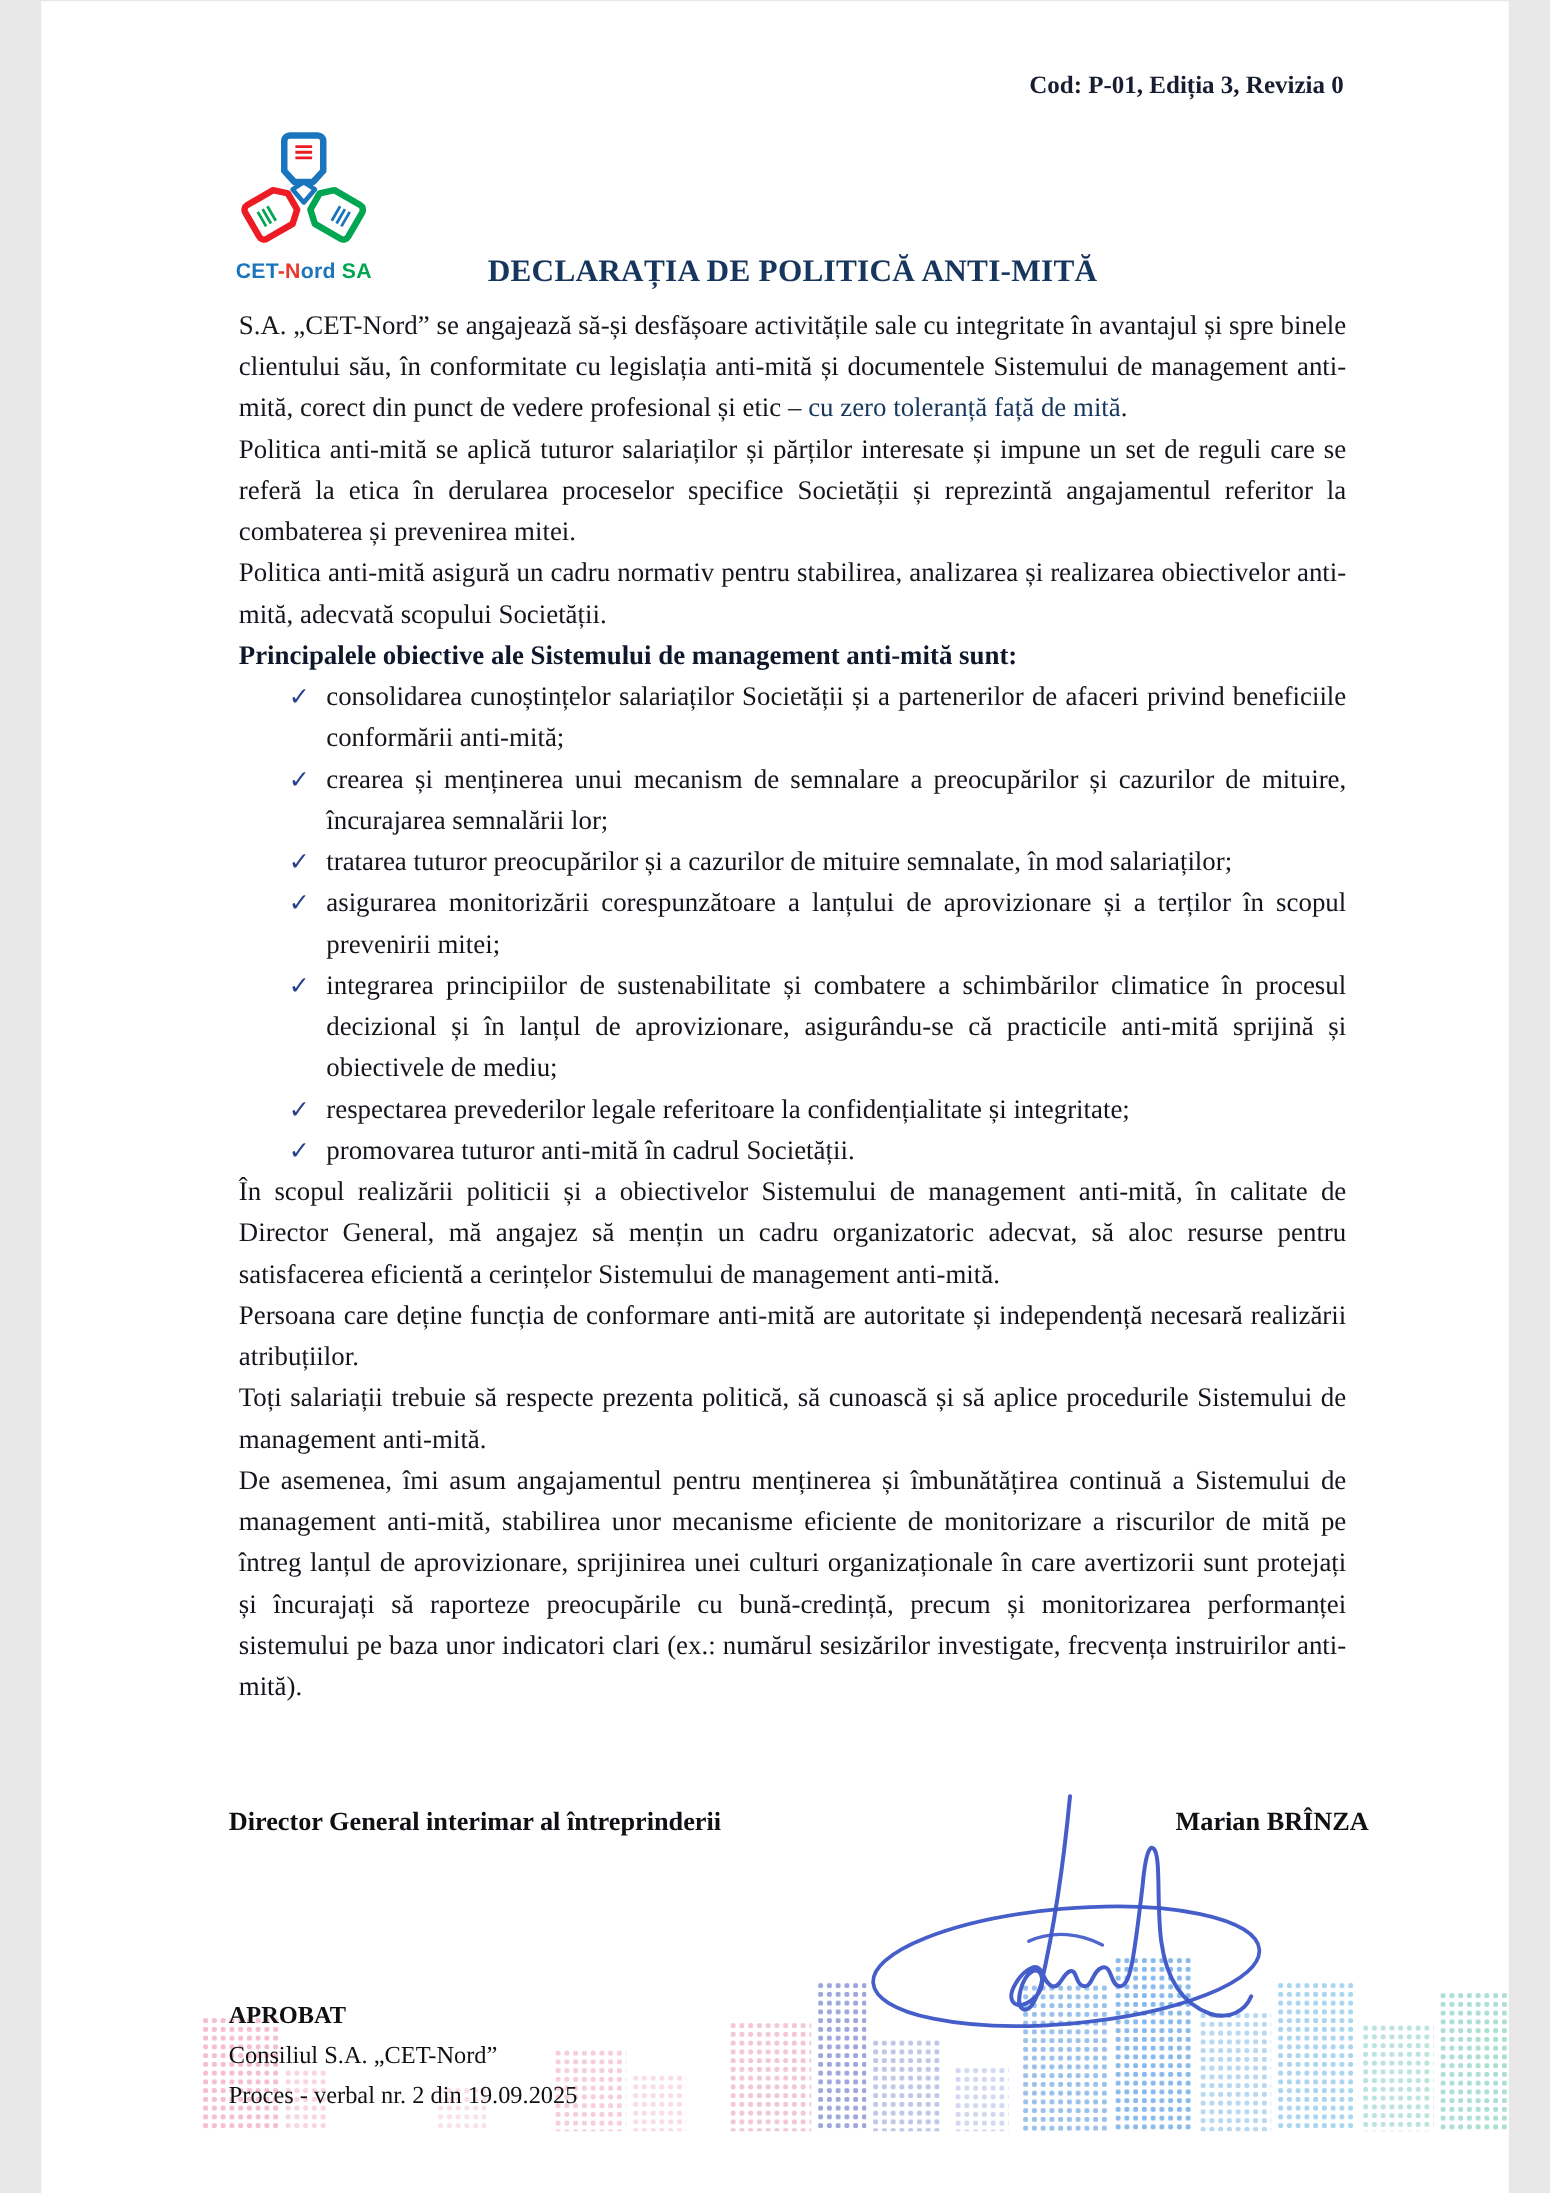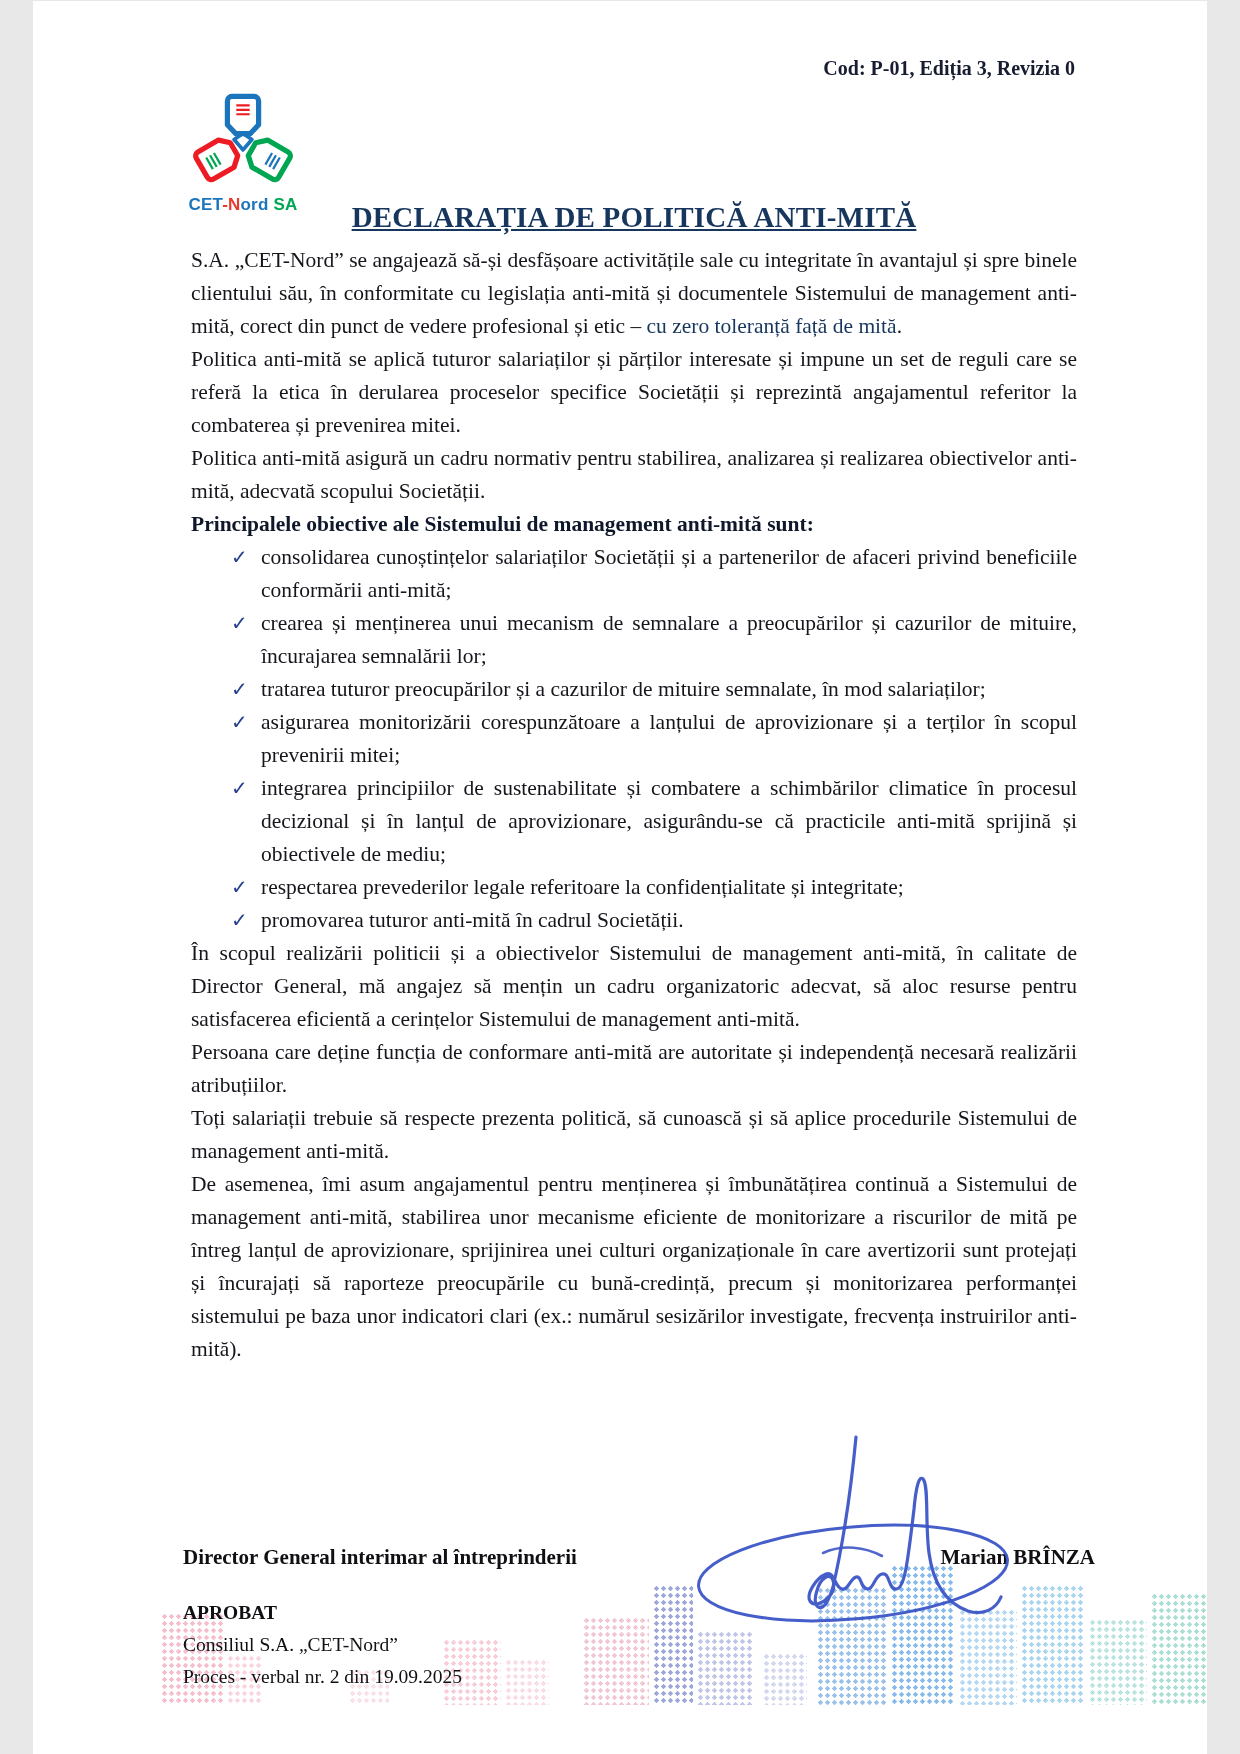--- a/index.html
+++ b/index.html
@@ -6,45 +6,45 @@
   .page{
     position:relative;width:1174px;height:1754px;margin:1px auto;
     background:#ffffff;overflow:hidden;
     font-family:"Liberation Serif","DejaVu Serif",serif;
     color:#15151c;
   }
   .header-code{
     position:absolute;top:56px;right:132px;
     font-size:20px;font-weight:bold;color:#171c30;
   }
-  .logo{position:absolute;left:146px;top:88px;width:128px;text-align:center;}
+  .logo{position:absolute;left:146px;top:100px;width:128px;text-align:center;}
   .logo svg{display:block;margin:0 auto;}
   .logo-text{
     font-family:"Liberation Sans","DejaVu Sans",sans-serif;
     font-weight:bold;font-size:17px;letter-spacing:0.2px;margin-top:2px;white-space:nowrap;
   }
   .content{
     position:absolute;left:158px;right:130px;top:200px;
     font-size:21.5px;line-height:33px;text-align:justify;
   }
   .doc-title{
-    text-align:center;font-weight:bold;font-size:29px;color:#17365d;
-    margin:0 0 10px 0;letter-spacing:0.2px;text-decoration:underline;
+    text-align:center;font-weight:bold;font-size:25px;color:#17365d;
+    margin:0 0 10px 0;letter-spacing:0.2px;
   }
   .content p{margin:0;}
   .bold-navy{font-weight:normal;color:#17365d;}
   .objectives-heading{font-weight:bold;color:#0f172a;text-align:left;}
   ul.objectives{list-style:none;margin:0;padding:0 0 0 70px;}
   ul.objectives li{position:relative;margin:0;}
   .check{
     position:absolute;left:-30px;top:0;color:#27418f;font-weight:bold;
     font-family:"DejaVu Sans",sans-serif;font-size:20px;
   }
   .sig-row{
-    position:absolute;left:150px;right:112px;top:1544px;
+    position:absolute;left:150px;right:112px;top:1444px;
     display:flex;justify-content:space-between;align-items:flex-start;
     font-size:21px;font-weight:bold;color:#101014;
   }
   .signature-svg{position:absolute;left:642px;top:1430px;z-index:3;}
   .approval{
     position:absolute;left:150px;top:1596px;z-index:2;
     font-size:19.5px;line-height:32px;color:#101014;
   }
   .approval .ap-title{font-weight:bold;}
   .watermark{

